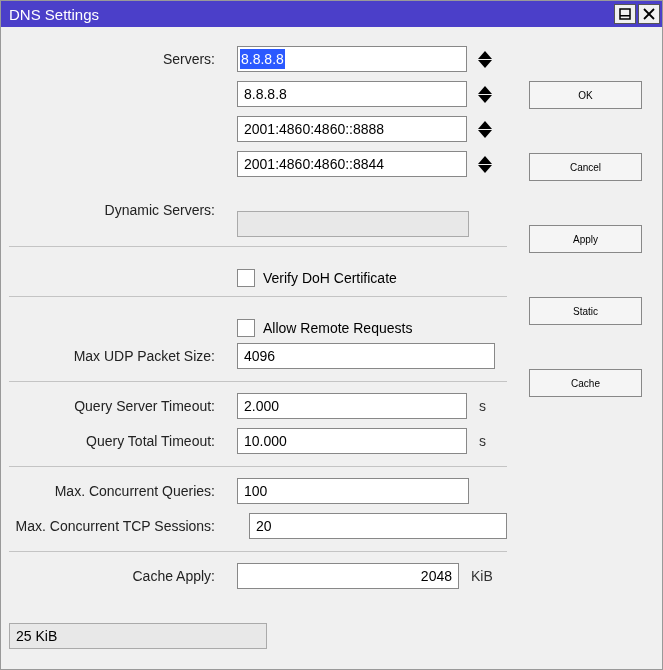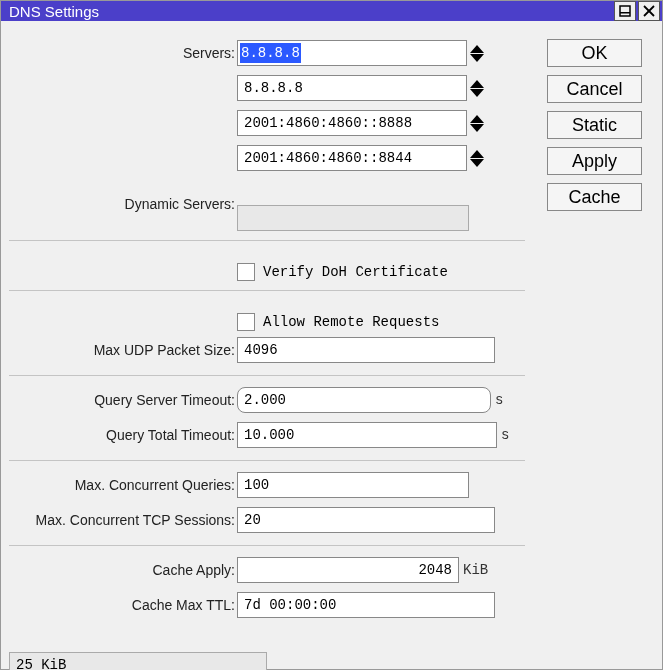--- a/index.html
+++ b/index.html
@@ -63,46 +63,46 @@
     width: 118px;
     display: flex;
     flex-direction: column;
     gap: 8px;
     padding-top: 2px;
   }
   .btn {
     height: 28px;
     border: 1px solid #888;
     background: #f5f5f5;
-    font-size: 18px;
+    font-size: 10px;
     cursor: pointer;
     display: flex;
     align-items: center;
     justify-content: center;
+    margin-top: 36px;
   }
 
   .row {
     display: flex;
     align-items: center;
     min-height: 32px;
     margin-bottom: 3px;
   }
   .label-cell {
     width: 228px;
     text-align: right;
-    padding-right: 2px;
+    padding-right: 22px;
     color: #222;
     flex-shrink: 0;
   }
   .field-cell {
     flex: 1;
     display: flex;
     align-items: center;
-    gap: 0;
-    font-family: Liberation Mono, monospace;
+    gap: 8px;
   }
   input.text {
     height: 26px;
     border: 1px solid #888;
     padding: 2px 6px;
     font-size: 14px;
     font-family: inherit;
     background: #fff;
   }
   input.readonly {
@@ -275,71 +275,65 @@
         <div class="field-cell">
           <input class="text" style="width: 258px;" value="4096">
         </div>
       </div>
 
       <hr class="hr">
 
       <div class="row">
         <div class="label-cell">Query Server Timeout:</div>
         <div class="field-cell">
-          <input class="text" style="width: 254px; border-radius: 8px;" value="2.000">
+          <input class="text" style="width: 230px;" value="2.000">
           <span class="suffix">s</span>
         </div>
       </div>
       <div class="row">
         <div class="label-cell">Query Total Timeout:</div>
         <div class="field-cell">
-          <input class="text" style="width: 260px;" value="10.000">
+          <input class="text" style="width: 230px;" value="10.000">
           <span class="suffix">s</span>
         </div>
       </div>
 
       <hr class="hr">
 
       <div class="row">
         <div class="label-cell">Max. Concurrent Queries:</div>
         <div class="field-cell">
           <input class="text" style="width: 232px;" value="100">
         </div>
       </div>
       <div class="row">
         <div class="label-cell">Max. Concurrent TCP Sessions:</div>
         <div class="field-cell">
-          <input class="text" style="width: 258px;" value="20">
+          <input class="text" style="width: 258px; margin-left: 12px;" value="20">
         </div>
       </div>
 
       <hr class="hr">
 
       <div class="row">
         <div class="label-cell">Cache Apply:</div>
         <div class="field-cell">
           <input class="text" style="width: 222px; text-align: right;" value="2048">
           <span class="suffix" style="width:34px">KiB</span>
-        </div>
-      </div>
-      <div class="row">
-        <div class="label-cell">Cache Max TTL:</div>
-        <div class="field-cell">
-          <input class="text" style="width: 258px;" value="7d 00:00:00">
         </div>
       </div>
       <div class="row">
         <div class="field-cell">
           <input class="text readonly" style="width: 258px;" readonly="" value="25 KiB">
         </div>
       </div>
 
     </div>
 
     <div class="btn-col">
       <button class="btn">OK</button>
       <button class="btn">Cancel</button>
+      <button class="btn">Apply</button>
       <button class="btn">Static</button>
-      <button class="btn">Apply</button>
       <button class="btn">Cache</button>
     </div>
   </div>
 </div>
 
 </body></html>

